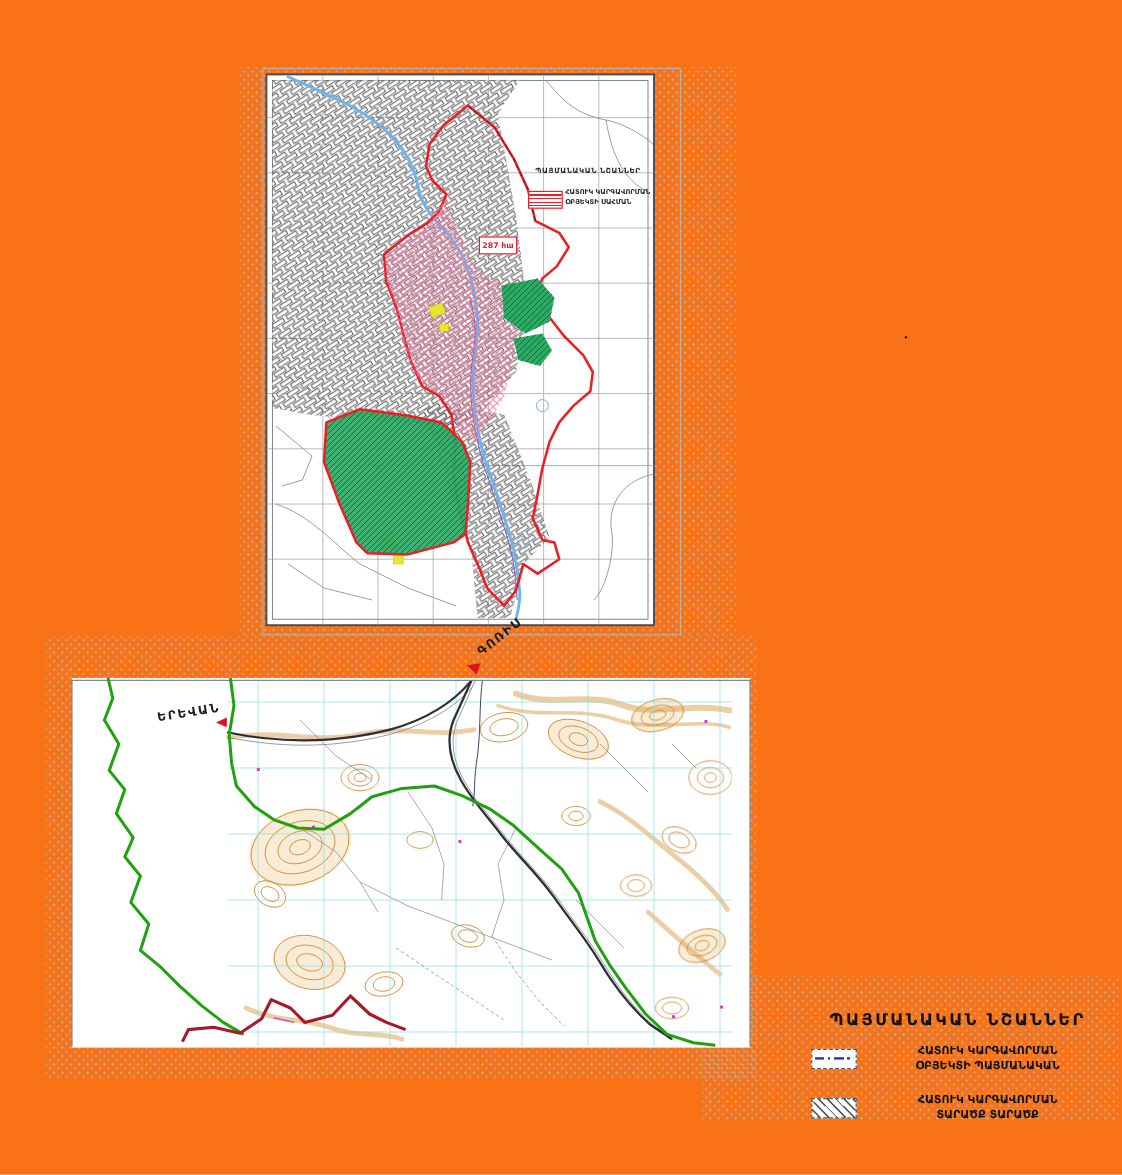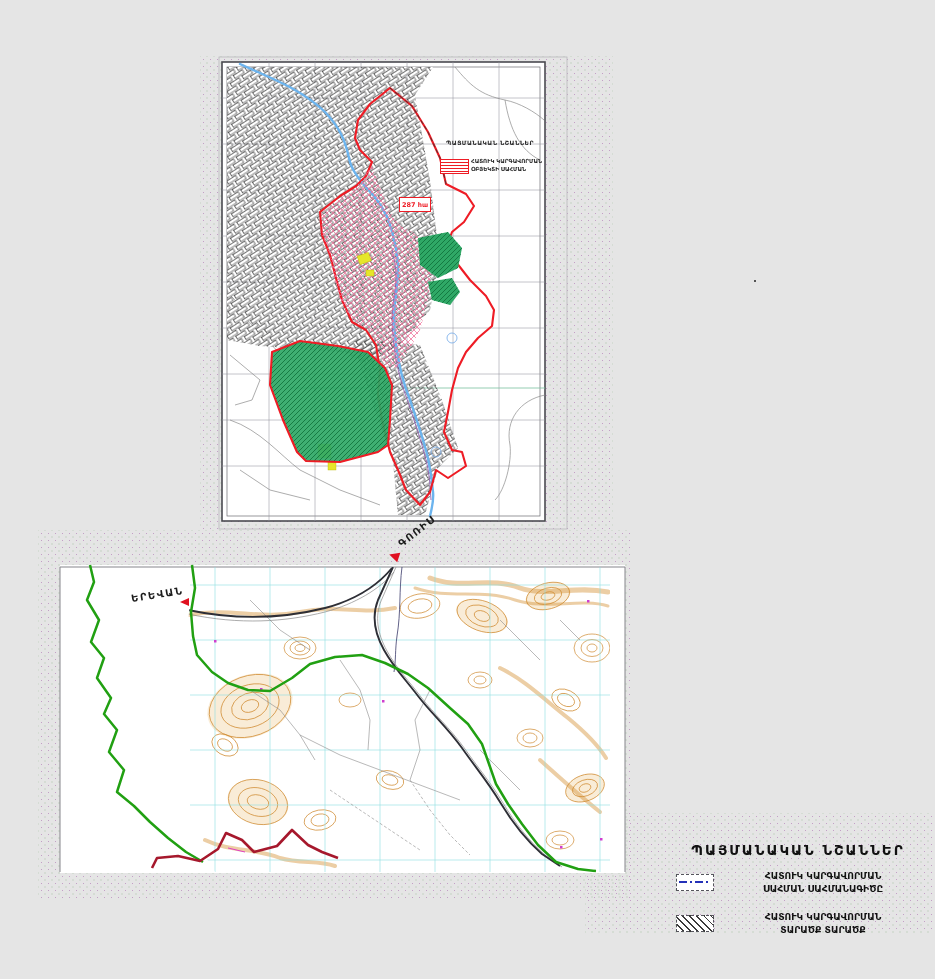--- a/index.html
+++ b/index.html
@@ -4,21 +4,21 @@
 <style>
   :root{
     --boundary_red:#ee1c25; --hatch_pink:#ef6f9a; --hatch_cyan:#66c2da;
     --green_area:#2fa866; --green_hatch:#0d6e38; --river_blue:#6cb4ee;
     --green_line:#21a012; --maroon_line:#a6182c; --contour:#cf8a30;
     --cyan_grid:#8adce0; --legend_blue:#2431b8; --dot1:#c39fc6; --dot2:#a4c2a0;
     --ink:#111;
   }
   html,body{margin:0;padding:0;}
   body{font-family:"DejaVu Sans", sans-serif; background:#fff;}
-  .page{position:relative;width:935px;height:979px;background:#e5e5e5;overflow:hidden;}
+  .page{position:relative;width:935px;height:979px;background:#f97316;overflow:hidden;}
   .dots{position:absolute;
     background-image:
       radial-gradient(circle, var(--dot1) .75px, transparent .95px),
       radial-gradient(circle, var(--dot2) .75px, transparent .95px);
     background-size:7px 7px,7px 7px;
     background-position:0 0,3.5px 3.5px;}
   .abs{position:absolute;}
   svg{position:absolute;overflow:visible;}
 
   
@@ -316,21 +316,21 @@
   <div class="tri" style="left:180px;top:598px;border-top:4.5px solid transparent;border-bottom:4.5px solid transparent;border-right:9px solid #e01020;"></div>
 
   <div class="legend">
     <div class="legend-title">ՊԱՅՄԱՆԱԿԱՆ ՆՇԱՆՆԵՐ</div>
     <div class="legend-item">
       <div class="legend-sym">
         <div class="dashdot"></div>
       </div>
       <div class="legend-text">
         <div>ՀԱՏՈՒԿ ԿԱՐԳԱՎՈՐՄԱՆ</div>
-        <div>ՍԱՀՄԱՆ ՍԱՀՄԱՆԱԳԻԾԸ</div>
+        <div>ՕԲՅԵԿՏԻ ՊԱՅՄԱՆԱԿԱՆ</div>
       </div>
     </div>
     <div class="legend-item" style="margin-top:16px;">
       <div class="legend-sym hatch"></div>
       <div class="legend-text">
         <div>ՀԱՏՈՒԿ ԿԱՐԳԱՎՈՐՄԱՆ</div>
         <div>ՏԱՐԱԾՔ ՏԱՐԱԾՔ</div>
       </div>
     </div>
   </div>

